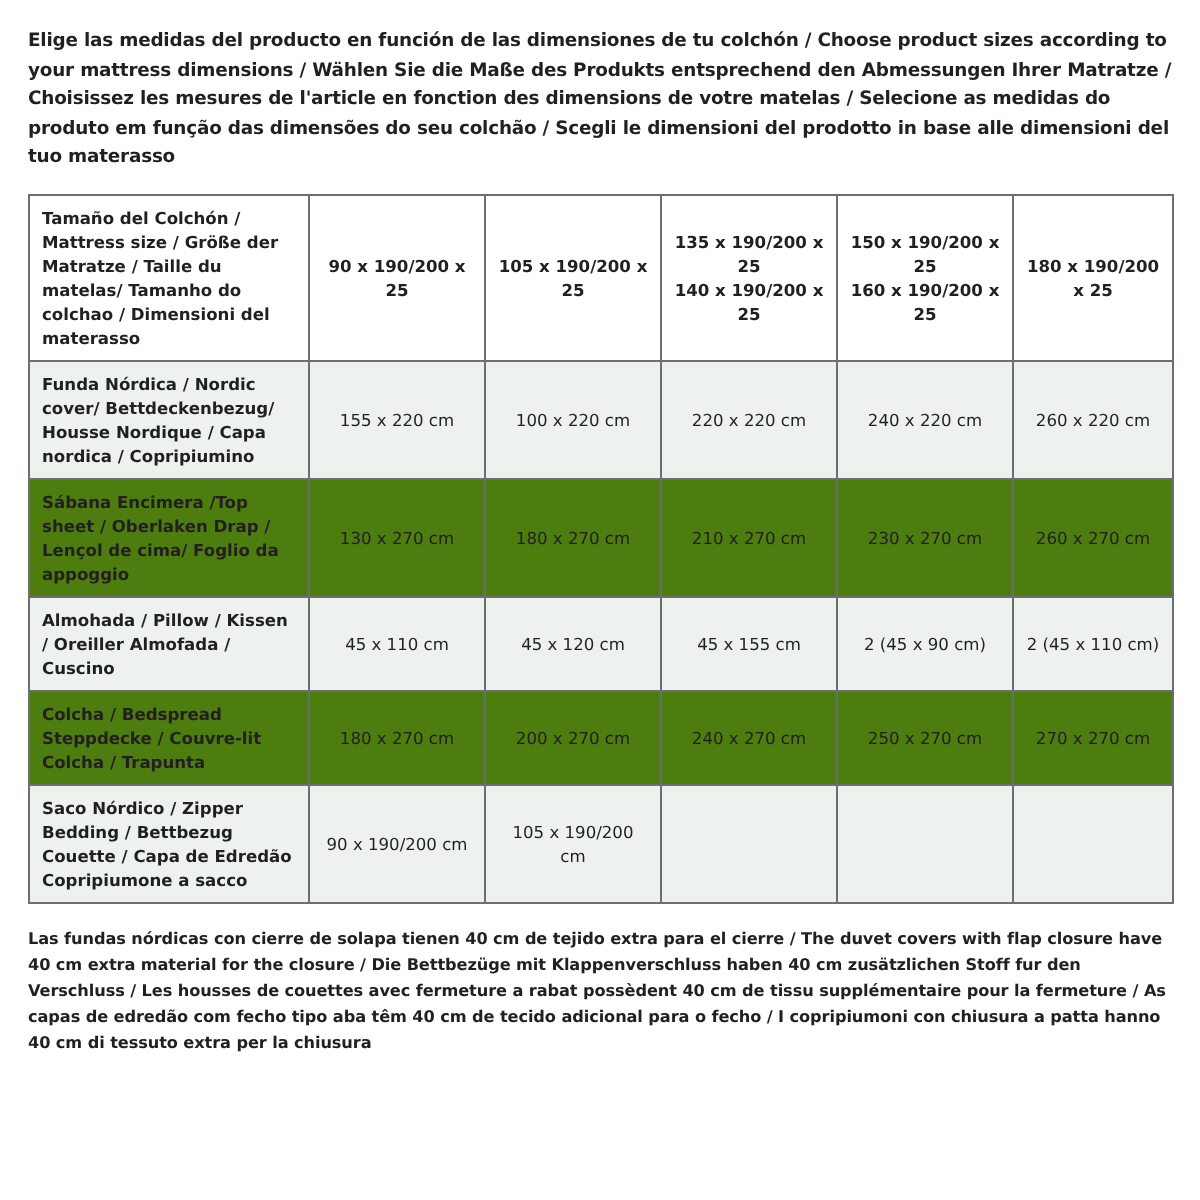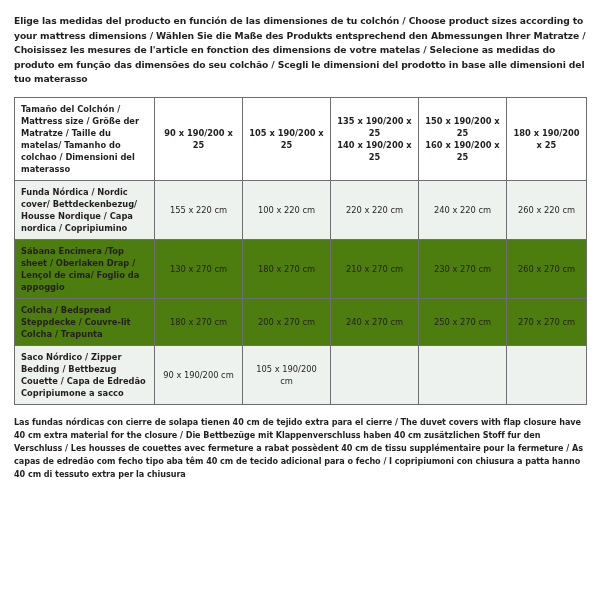--- a/index.html
+++ b/index.html
@@ -124,20 +124,28 @@
         <td class="cell">260 x 220 cm</td>
       </tr>
       <tr class="plain">
         <td class="row-label">Sábana Encimera /Top sheet / Oberlaken Drap / Lençol de cima/ Foglio da appoggio</td>
         <td class="cell">130 x 270 cm</td>
         <td class="cell">180 x 270 cm</td>
         <td class="cell">210 x 270 cm</td>
         <td class="cell">230 x 270 cm</td>
         <td class="cell">260 x 270 cm</td>
       </tr>
+      <tr class="shaded">
+        <td class="row-label">Almohada / Pillow / Kissen / Oreiller Almofada / Cuscino</td>
+        <td class="cell">45 x 110 cm</td>
+        <td class="cell">45 x 120 cm</td>
+        <td class="cell">45 x 155 cm</td>
+        <td class="cell">2 (45 x 90 cm)</td>
+        <td class="cell">2 (45 x 110 cm)</td>
+      </tr>
       <tr class="plain">
         <td class="row-label">Colcha / Bedspread Steppdecke / Couvre-lit Colcha / Trapunta</td>
         <td class="cell">180 x 270 cm</td>
         <td class="cell">200 x 270 cm</td>
         <td class="cell">240 x 270 cm</td>
         <td class="cell">250 x 270 cm</td>
         <td class="cell">270 x 270 cm</td>
       </tr>
       <tr class="shaded">
         <td class="row-label">Saco Nórdico / Zipper Bedding / Bettbezug Couette / Capa de Edredão Copripiumone a sacco</td>

